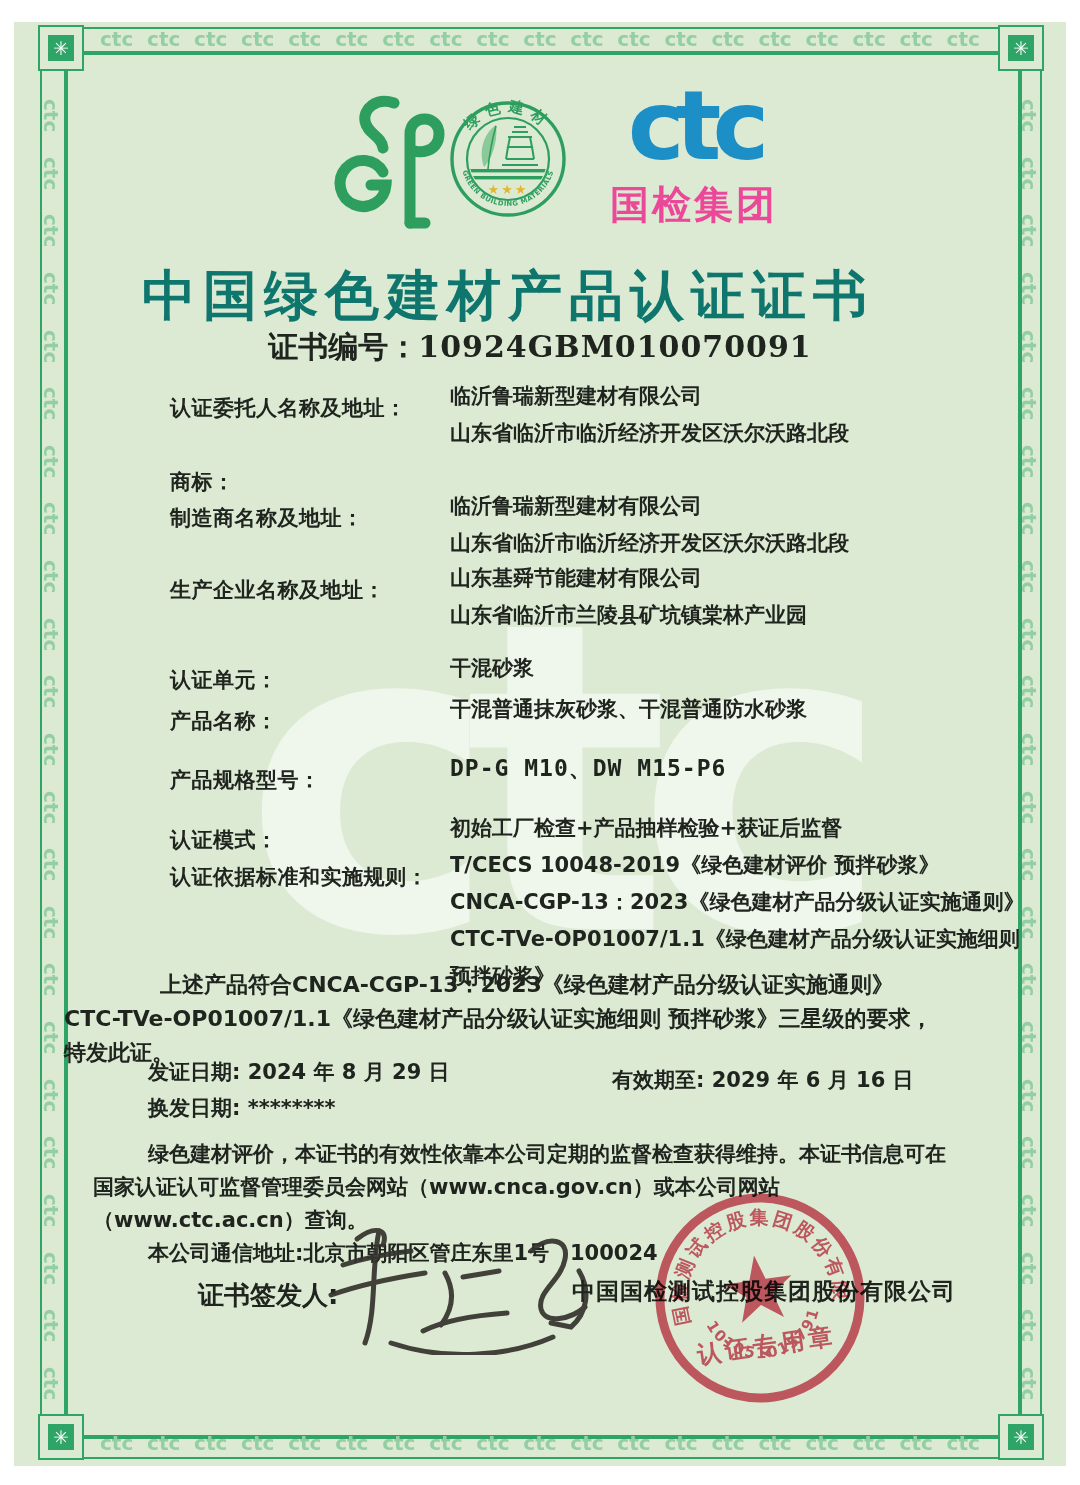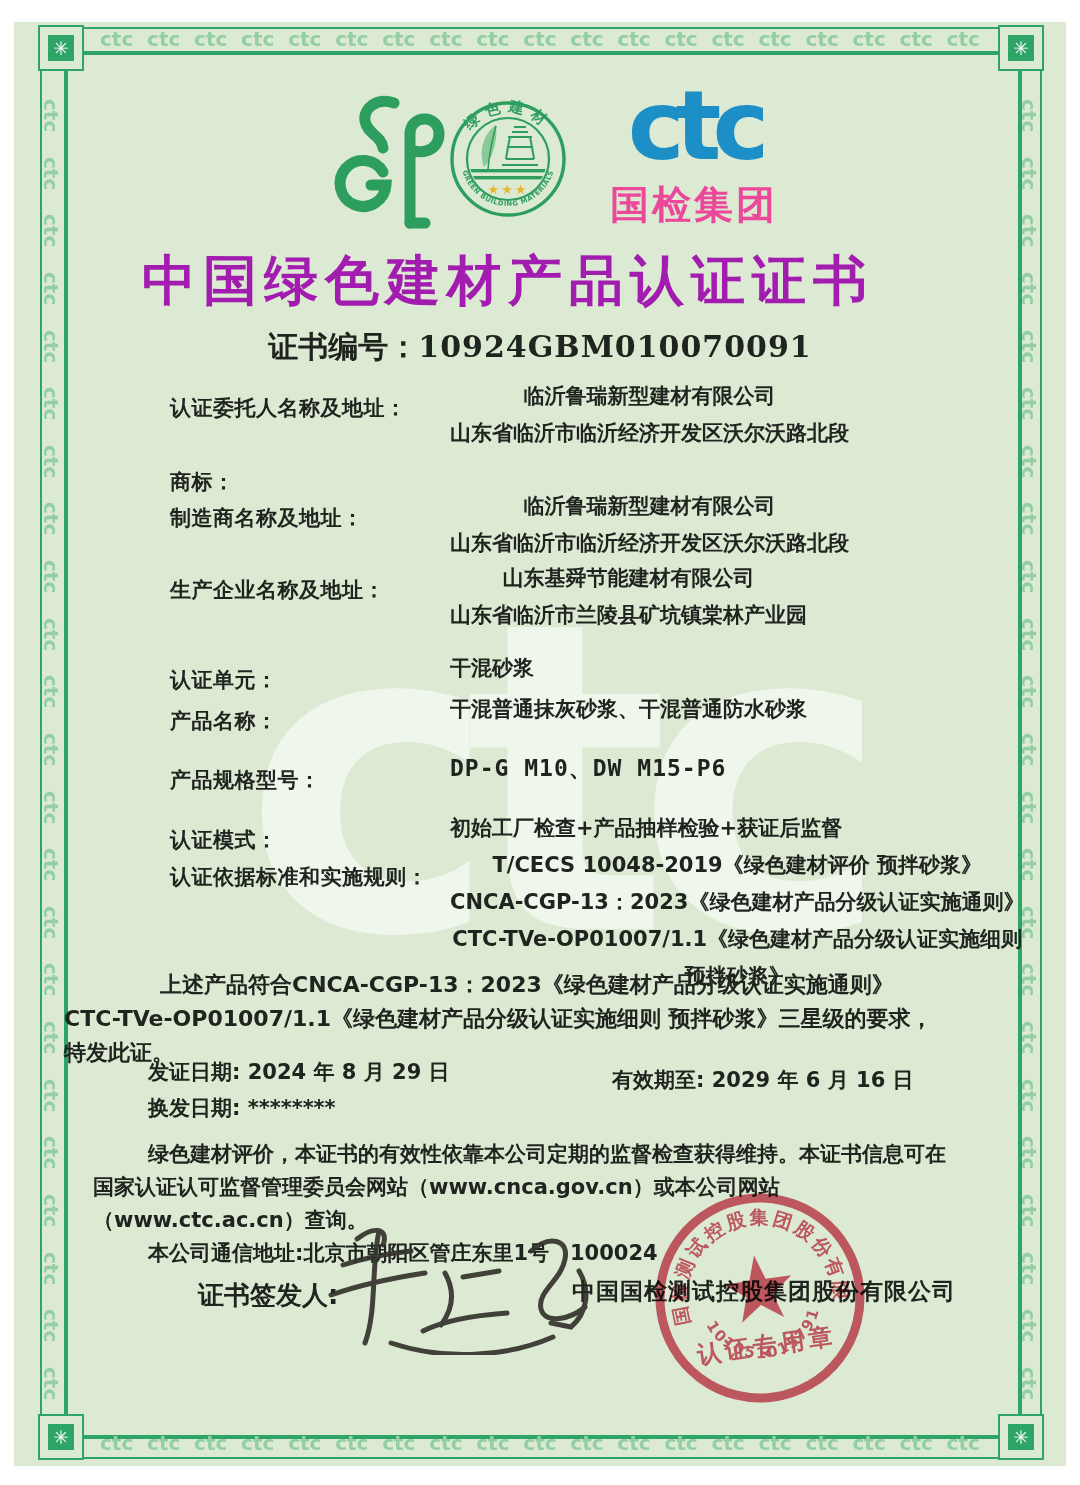--- a/index.html
+++ b/index.html
@@ -26,31 +26,31 @@
   .corner .inner-sq{width:26px;height:26px;background:#2ea466;color:#ffffff;display:flex;align-items:center;
           justify-content:center;font-size:19px;line-height:26px;}
   .c-tl{left:38px;top:25px;} .c-tr{left:998px;top:25px;} .c-bl{left:38px;top:1414px;} .c-br{left:998px;top:1414px;}
   
   .hdr-logos{position:absolute;left:0;top:0;width:1080px;z-index:4;}
   .gp-logo{position:absolute;left:330px;top:90px;}
   .badge{position:absolute;left:448px;top:98px;}
   .ctc-logo{position:absolute;left:596px;top:76px;width:196px;text-align:center;}
   .ctc-logo .blue{font-size:96px;line-height:100px;font-weight:900;color:#1d8fc7;letter-spacing:-9px;}
   .ctc-logo .caption{font-size:39px;font-weight:900;color:#ec4899;letter-spacing:3px;margin-top:2px;}
-  .title{position:absolute;left:0;top:245px;width:1016px;text-align:center;z-index:4;
+  .title{position:absolute;left:0;top:260px;width:1016px;text-align:center;z-index:4;
          font-family:"DejaVu Serif","Liberation Serif",serif;font-weight:bold;
-         font-size:54px;letter-spacing:7px;color:#a21caf;}
+         font-size:54px;letter-spacing:7px;color:#0f766e;}
   .cert-line{position:absolute;left:0;top:327px;width:1080px;text-align:center;z-index:4;
          font-size:30px;font-weight:bold;}
   .cert-line .num{font-family:"DejaVu Serif","Liberation Serif",serif;letter-spacing:1px;}
   
   .row{position:absolute;left:170px;width:860px;z-index:4;display:flex;align-items:flex-start;}
   .lbl{flex:0 0 280px;font-size:21px;font-weight:bold;letter-spacing:0.5px;margin-top:16px;}
   .vals{font-size:21px;font-weight:bold;}
-  .vals div{line-height:37px;margin:0;text-align:center;}
+  .vals div{line-height:37px;margin:0;}
   .latin{font-family:"DejaVu Sans Mono","Liberation Mono",monospace;font-size:23px;letter-spacing:1px;}
   
   .statement{position:absolute;left:64px;top:968px;width:952px;z-index:4;font-size:22px;font-weight:bold;line-height:34px;}
   .statement .ind{padding-left:96px;}
   .dates{z-index:4;position:absolute;font-size:21px;font-weight:bold;}
   .d-issue{left:148px;top:1058px;} .d-reissue{left:148px;top:1094px;} .d-valid{left:612px;top:1066px;}
   .footer-par{position:absolute;left:93px;top:1138px;width:894px;z-index:4;font-size:21px;font-weight:bold;line-height:33px;}
   .footer-par .ind{padding-left:55px;}
   
   .signer-label{position:absolute;left:198px;top:1278px;font-size:26px;font-weight:bold;z-index:4;}

